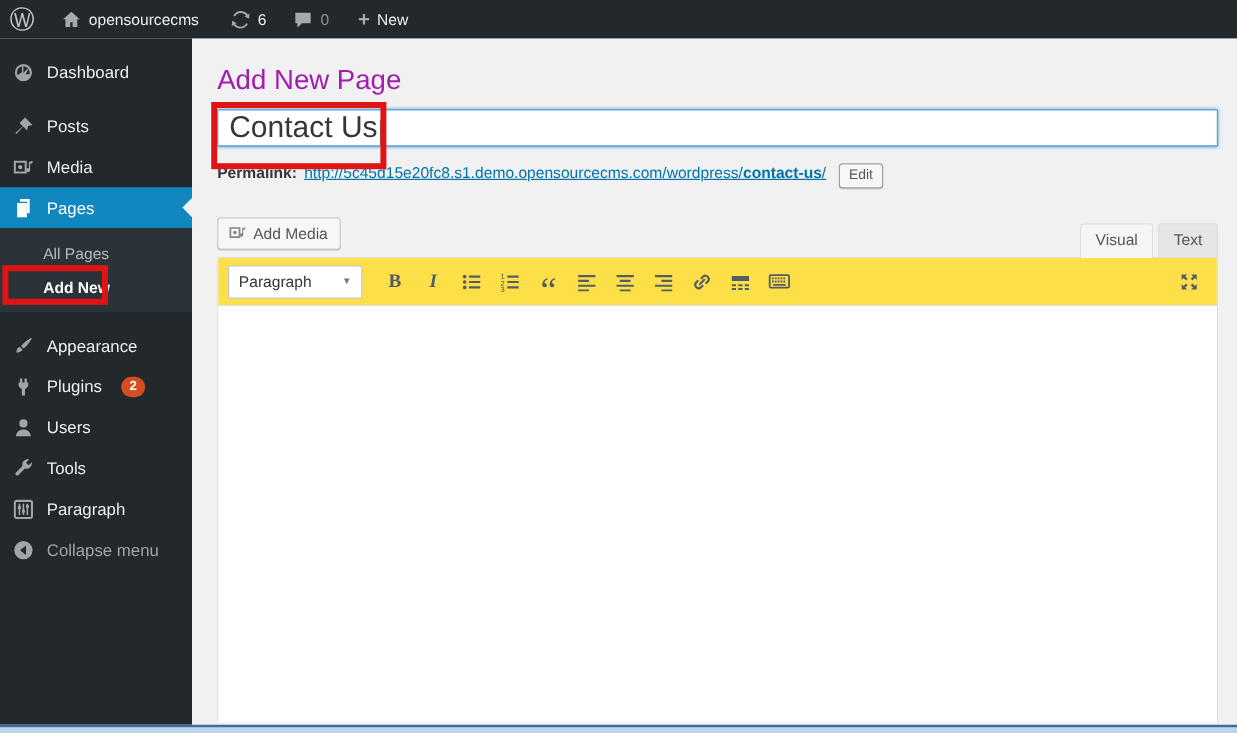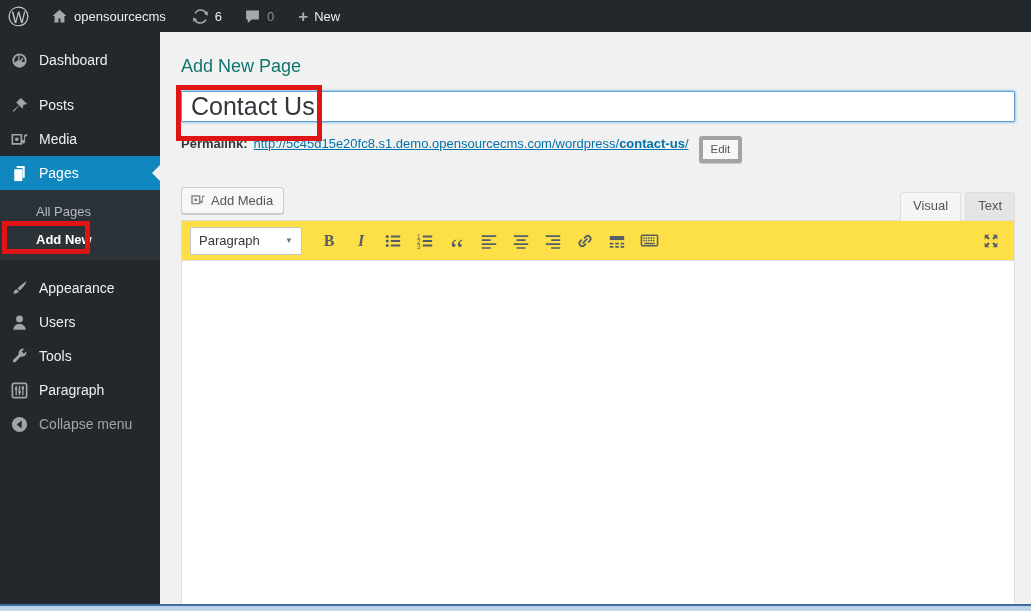--- a/index.html
+++ b/index.html
@@ -33,32 +33,32 @@
   .submenu-item { height:28px; display:flex; align-items:center; padding-left:36px; font-size:13px;
     color:#b4b9be; cursor:pointer; }
   .submenu-item.current { color:#ffffff; font-weight:bold; }
   .menu-item.collapse .mi-label { color:#a0a5aa; }
   .badge { margin-left:6px; background:#d54e21; color:#fff; font-size:11px; font-weight:bold;
     border-radius:10px; padding:1px 7px; line-height:15px; }
 
   
   .content { position:absolute; left:160px; top:32px; width:871px; height:572px; background:#f1f1f1;
     padding:20px 16px 0 21px; }
-  h1.page-title { font-size:18px; font-weight:400; color:#0f766e; line-height:29px; margin-bottom:10px; }
+  h1.page-title { font-size:23px; font-weight:400; color:#a21caf; line-height:29px; margin-bottom:10px; }
 
   .title-input { width:834px; height:31px; background:#fff; border:1px solid #5b9dd9;
     box-shadow:0 0 3px rgba(30,140,190,.8); padding:0 9px; font-size:25px; color:#32373c;
     display:flex; align-items:flex-end; border-radius:1px; }
   .caret { display:inline-block; width:1.5px; height:21px; background:#1a1a1a; margin-left:2px; }
 
   .permalink-row { margin-top:14px; font-size:13px; color:#444; display:flex; align-items:flex-start; gap:6px; }
   .permalink-row .pl-label { font-weight:bold; color:#32373c; }
   .permalink-row a { color:#0073aa; text-decoration:underline; }
   .permalink-row a .slug { font-weight:bold; }
-  .btn-small { font-size:11.5px; color:#555; background:#f7f7f7; border:4px solid #a3a3a3; border-radius:3px;
+  .btn-small { font-size:11.5px; color:#555; background:#f7f7f7; border:1px solid #a3a3a3; border-radius:3px;
     padding:2px 8px; line-height:15px; cursor:pointer; box-shadow:0 1px 0 #ccc; margin-left:4px; }
 
   .editor-top-row { margin-top:24px; display:flex; justify-content:space-between; align-items:flex-end; width:834px;gap:19px; }
   .btn-add-media { display:flex; align-items:center; gap:5px; font-size:13px; color:#555;
     background:#f7f7f7; border:1px solid #ccc; border-radius:3px; padding:4px 10px 5px 8px;
     box-shadow:0 1px 0 #ccc; cursor:pointer; margin-bottom:6px; }
   .btn-add-media .am-icon { color:#82878c; display:flex; }
 
   .editor-tabs { display:flex; gap:4px; }
   .tab { font-size:13px; color:#555; padding:5px 12px 7px; border:1px solid #dedede; border-bottom:none;
@@ -188,20 +188,29 @@
 
     <div class="menu-item">
       <span class="mi-icon">
         <svg width="19" height="19" viewBox="0 0 20 20" fill="currentColor">
             <path d="M17.5 2.5c-3.2 1.1-8 5.3-9.6 7.4l2.2 2.2c2.1-1.6 6.3-6.4 7.4-9.6zM7 10.8c-1.9.3-3 1.8-3.2 4.7 1.7 0 4.3-.4 5.5-2.4z"></path>
           </svg>
       </span>
       <span class="mi-label">Appearance</span>
     </div>
 
+    <div class="menu-item">
+      <span class="mi-icon">
+        <svg width="19" height="19" viewBox="0 0 20 20" fill="currentColor">
+            <path d="M7 2.5h2V6h2V2.5h2V6h1.2v3.3l-2.8 2.8v5.4H8.6v-5.4L5.8 9.3V6H7z"></path>
+          </svg>
+      </span>
+      <span class="mi-label">Plugins</span>
+      <span class="badge">2</span>
+    </div>
 
     <div class="menu-item">
       <span class="mi-icon">
         <svg width="19" height="19" viewBox="0 0 20 20" fill="currentColor">
             <circle cx="10" cy="6.2" r="3.6"></circle>
             <path d="M3.5 17.5c.3-4 3-6 6.5-6s6.2 2 6.5 6z"></path>
           </svg>
       </span>
       <span class="mi-label">Users</span>
     </div>

